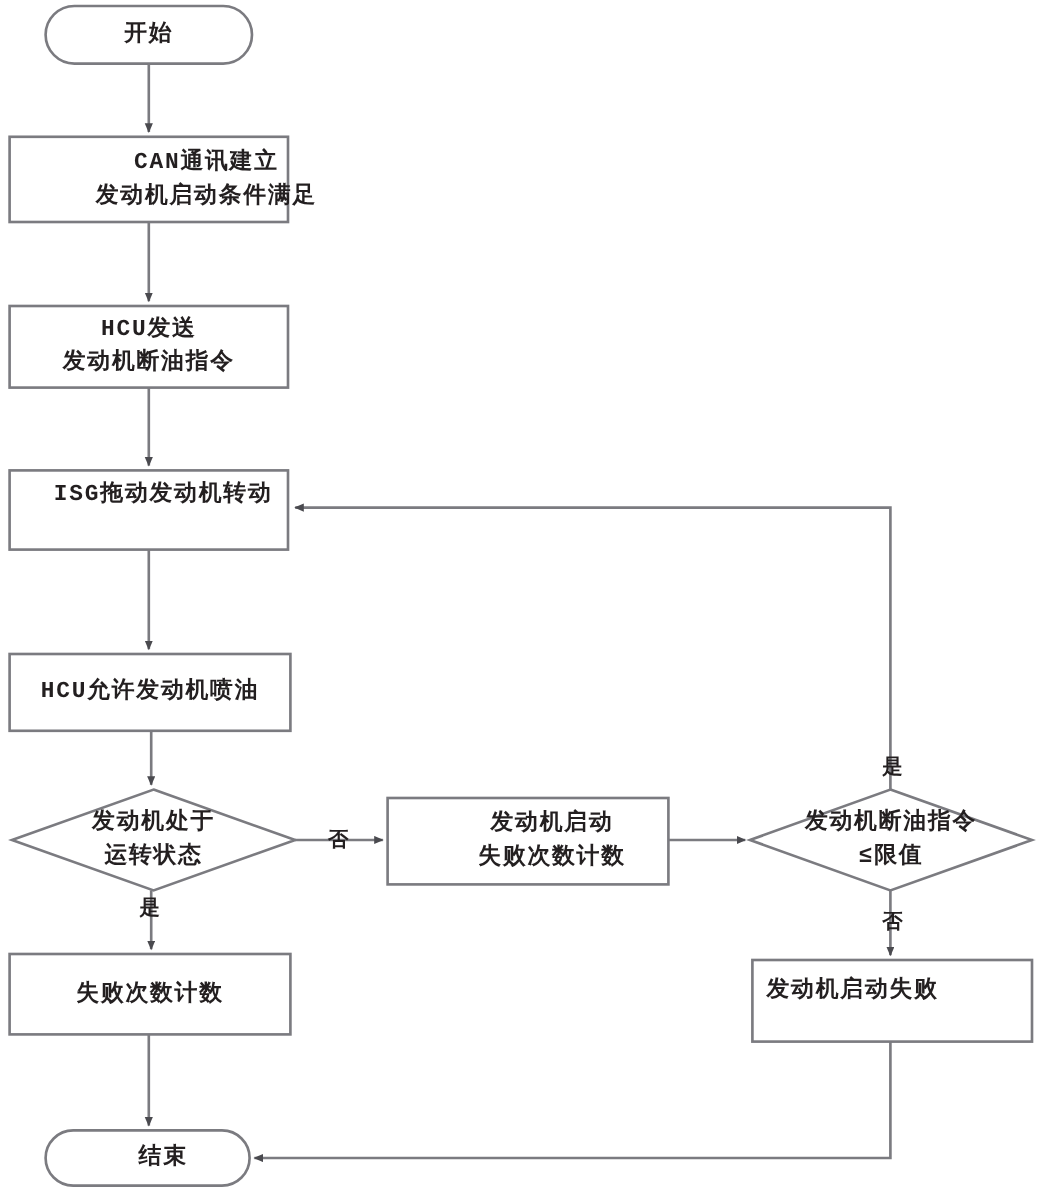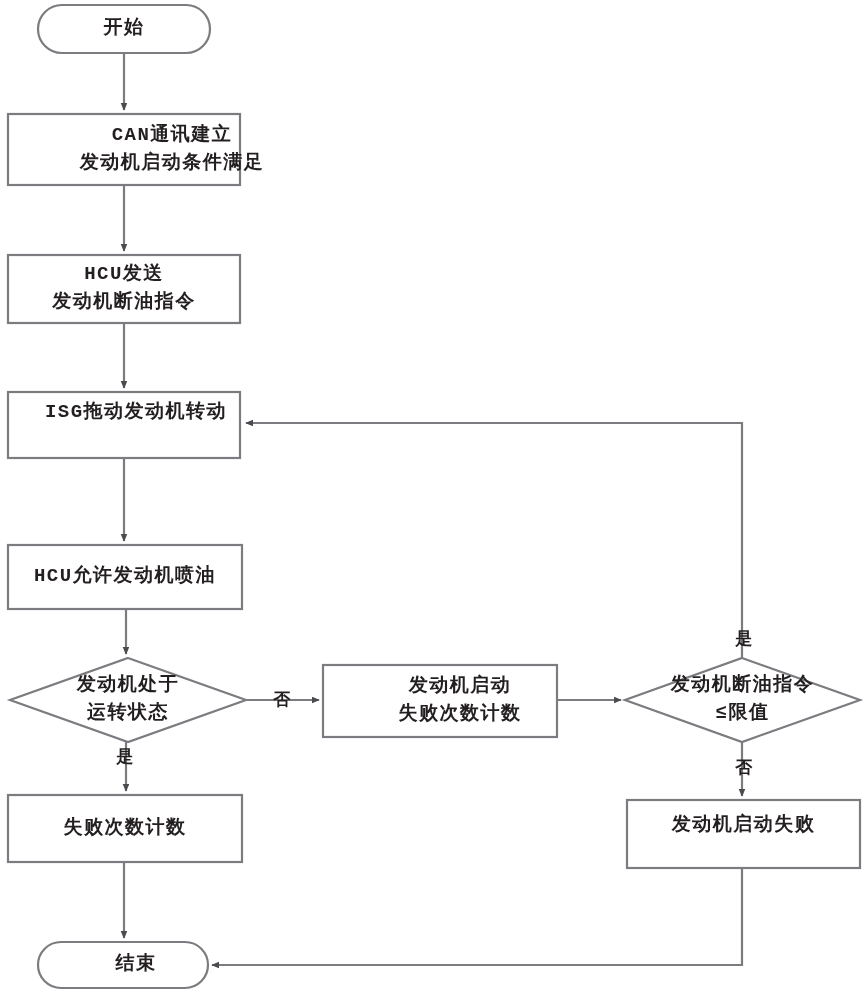--- a/index.html
+++ b/index.html
@@ -129,21 +129,21 @@
 运转状态</div>
 
   <div class="node-label" style="left:323px; top:665px; width:234px; height:72px;margin-left:20px;">发动机启动
 失败次数计数</div>
 
   <div class="node-label" style="left:625px; top:660px; width:235px; height:80px;">发动机断油指令
 ≤限值</div>
 
   <div class="node-label" style="left:8px; top:795px; width:234px; height:67px;">失败次数计数</div>
 
-  <div class="node-label" style="left:627px; top:800px; width:233px; height:51px;">发动机启动失败</div>
+  <div class="node-label" style="left:594px; top:800px; width:233px; height:51px;">发动机启动失败</div>
 
   <div class="node-label" style="left:38px; top:942px; width:196px; height:46px;text-align:right;">结束</div>
 
   <div class="edge-label" style="left:262px; top:688px; width:40px;">否</div>
 
   <div class="edge-label" style="left:105px; top:745px; width:40px;">是</div>
 
   <div class="edge-label" style="left:724px; top:627px; width:40px;">是</div>
 
   <div class="edge-label" style="left:724px; top:756px; width:40px;">否</div>

